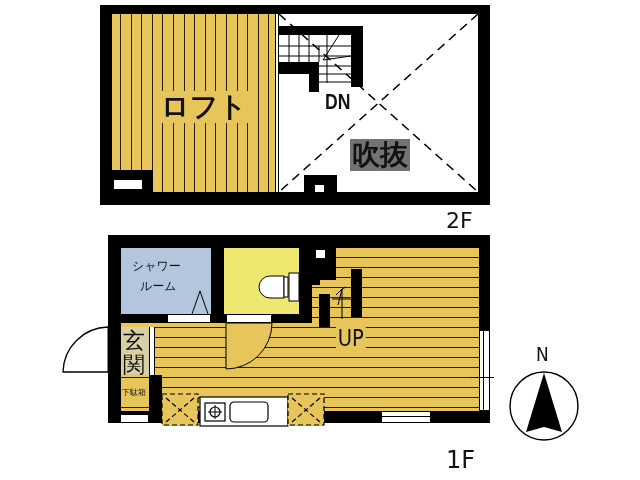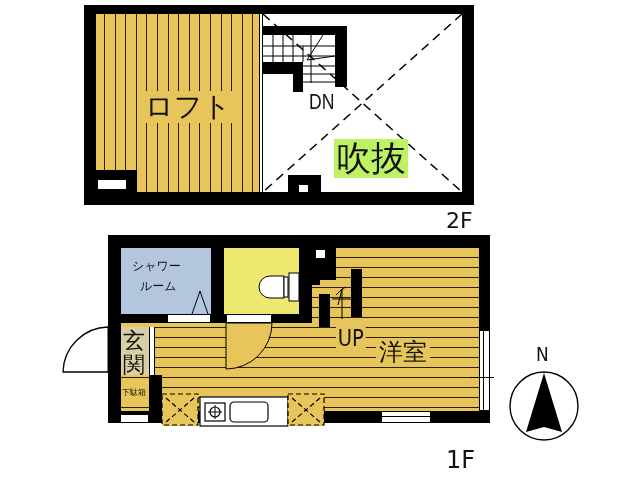--- a/index.html
+++ b/index.html
@@ -8,21 +8,21 @@
   .wall{position:absolute;background:#000;}
   .vstripe{background-color:#E8C55A;background-image:repeating-linear-gradient(90deg,#E8C55A 0px,#E8C55A 8px,#2a2000 8px,#2a2000 9px,#E8C55A 9px,#E8C55A 10.6px);}
   .hstripe{background-color:#E8C55A;background-image:repeating-linear-gradient(180deg,#E8C55A 0px,#E8C55A 9px,#2a2000 9px,#2a2000 10px);}
   .lbl{position:absolute;color:#111;line-height:1;white-space:nowrap;}
   .lblbg{background:#E8C55A;}
   svg{position:absolute;overflow:visible;}
 </style>
 </head>
 <body>
 
-<div class="abs" style="left:84px;top:5px;width:390px;height:156px;">
+<div class="abs" style="left:100px;top:5px;width:390px;height:156px;font-weight:bold;">
 
   <div class="wall" style="left:0;top:0;width:390px;height:9px;"></div>
   <div class="wall" style="left:0;top:187px;width:390px;height:13px;"></div>
   <div class="wall" style="left:0;top:0;width:12px;height:200px;"></div>
   <div class="wall" style="left:378px;top:0;width:12px;height:200px;"></div>
 
   <div class="vstripe" style="position:absolute;left:12px;top:9px;width:163px;height:178px;"></div>
   <div class="wall" style="left:12px;top:165px;width:41px;height:22px;"></div>
   <div style="position:absolute;left:14px;top:175px;width:28px;height:9px;background:#fff;"></div>
   <div style="position:absolute;left:175px;top:9px;width:4px;height:178px;background:#fff;border-left:1px solid #000;border-right:1px solid #000;box-sizing:border-box;"></div>
@@ -51,21 +51,21 @@
         <line x1="40" y1="48" x2="72" y2="48"></line>
         <line x1="40" y1="56" x2="72" y2="56"></line>
         <line x1="40" y1="30" x2="72" y2="30"></line>
         <line x1="60" y1="9" x2="44" y2="34"></line>
         <line x1="44" y1="34" x2="72" y2="30"></line>
       </g>
     </svg>
   </div>
   <div class="lbl" style="left:225px;top:86px;font-size:22px;font-family:'Liberation Sans Narrow','Liberation Sans',sans-serif;transform:scaleX(0.8);transform-origin:left;">DN</div>
 
-  <div class="lbl" style="left:250px;top:134px;font-size:35px;background:#bef264;padding:2px 2px;">吹抜</div>
+  <div class="lbl" style="left:250px;top:134px;font-size:28px;background:#737373;padding:2px 2px;">吹抜</div>
 
   <div class="wall" style="left:204px;top:170px;width:33px;height:17px;"></div>
   <div style="position:absolute;left:215px;top:180px;width:9px;height:7px;background:#fff;"></div>
 </div>
 <div class="lbl" style="left:446px;top:210px;font-size:22px;text-align:center;">2F</div>
 
 <div class="abs" style="left:108px;top:235px;width:339px;height:200px;">
 
   <div class="hstripe" style="position:absolute;left:13px;top:13px;width:358px;height:163px;"></div>
 
@@ -106,21 +106,20 @@
   <svg style="left:222px;top:44px;" width="22" height="40">
     <g stroke="#000" stroke-width="1" fill="none">
       <line x1="12" y1="10" x2="12" y2="40"></line>
       <line x1="2" y1="20" x2="21" y2="20"></line>
       <polyline points="6,16 12,10 16,8"></polyline>
       <line x1="12" y1="10" x2="8" y2="26"></line>
     </g>
   </svg>
   <div class="lbl lblbg" style="left:228px;top:92px;font-size:23px;transform:scaleX(0.85);transform-origin:left;padding:0 2px;">UP</div>
 
-  <div class="lbl lblbg" style="left:268px;top:103px;font-size:24px;padding:2px 3px;">洋室</div>
 
   <div style="position:absolute;left:13px;top:92px;width:28px;height:48px;background:#D9CFA5;"></div>
   <div style="position:absolute;left:41px;top:92px;width:6px;height:48px;background:#fff;border-left:1px solid #000;border-right:1px solid #000;box-sizing:border-box;"></div>
   <div class="lbl" style="left:15px;top:95px;font-size:22px;">玄</div>
   <div class="lbl" style="left:15px;top:119px;font-size:22px;">関</div>
   <div class="wall" style="left:41px;top:140px;width:13px;height:36px;"></div>
   <div style="position:absolute;left:13px;top:151px;width:28px;height:15px;background:#E8C55A;"></div>
   <div class="lbl" style="left:14px;top:154px;font-size:8px;">下駄箱</div>
   <div style="position:absolute;left:13px;top:180px;width:27px;height:7px;background:#fff;"></div>
 

